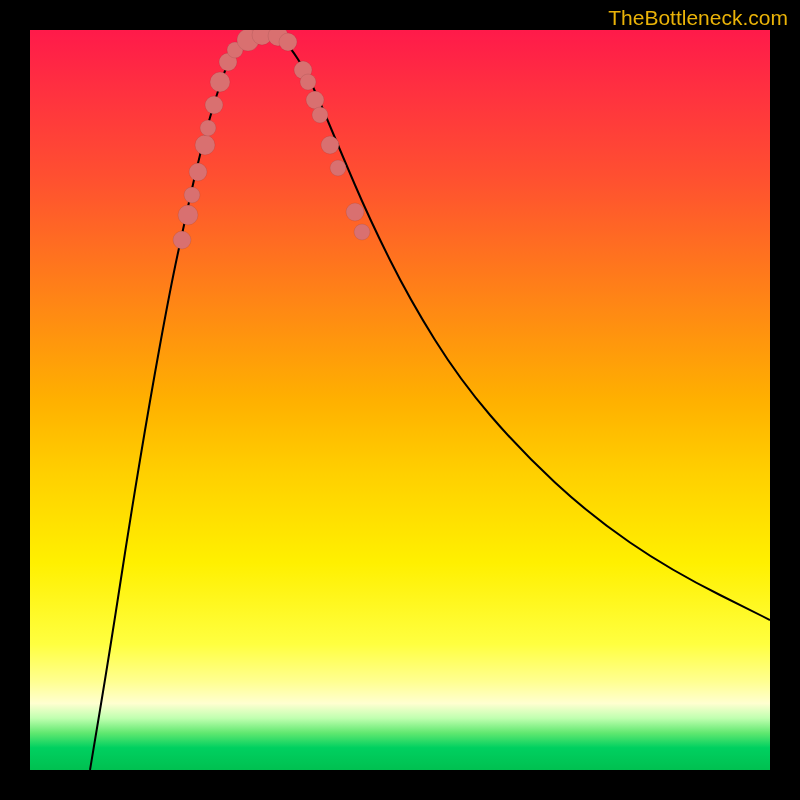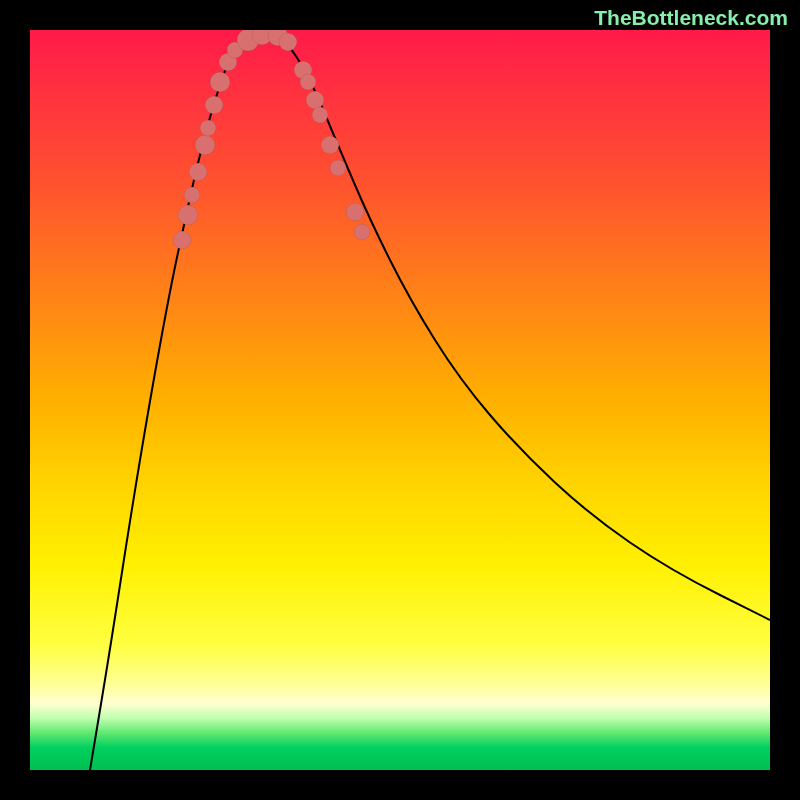--- a/index.html
+++ b/index.html
@@ -31,23 +31,23 @@
       #ffffd0 91%,
       #c0ffb0 93%,
       #60e870 95%,
       #00d060 97%,
       #00c050 100%);
   }
   .watermark {
     position: absolute;
     top: 6px;
     right: 12px;
-    color: #86efac;
+    color: #eab308;
     font-size: 21px;
-    font-weight: 700;
+    font-weight: 400;
     z-index: 10;
   }
   svg.curve {
     position: absolute;
     left: 0;
     top: 0;
     width: 740px;
     height: 740px;
   }
   .dot {

